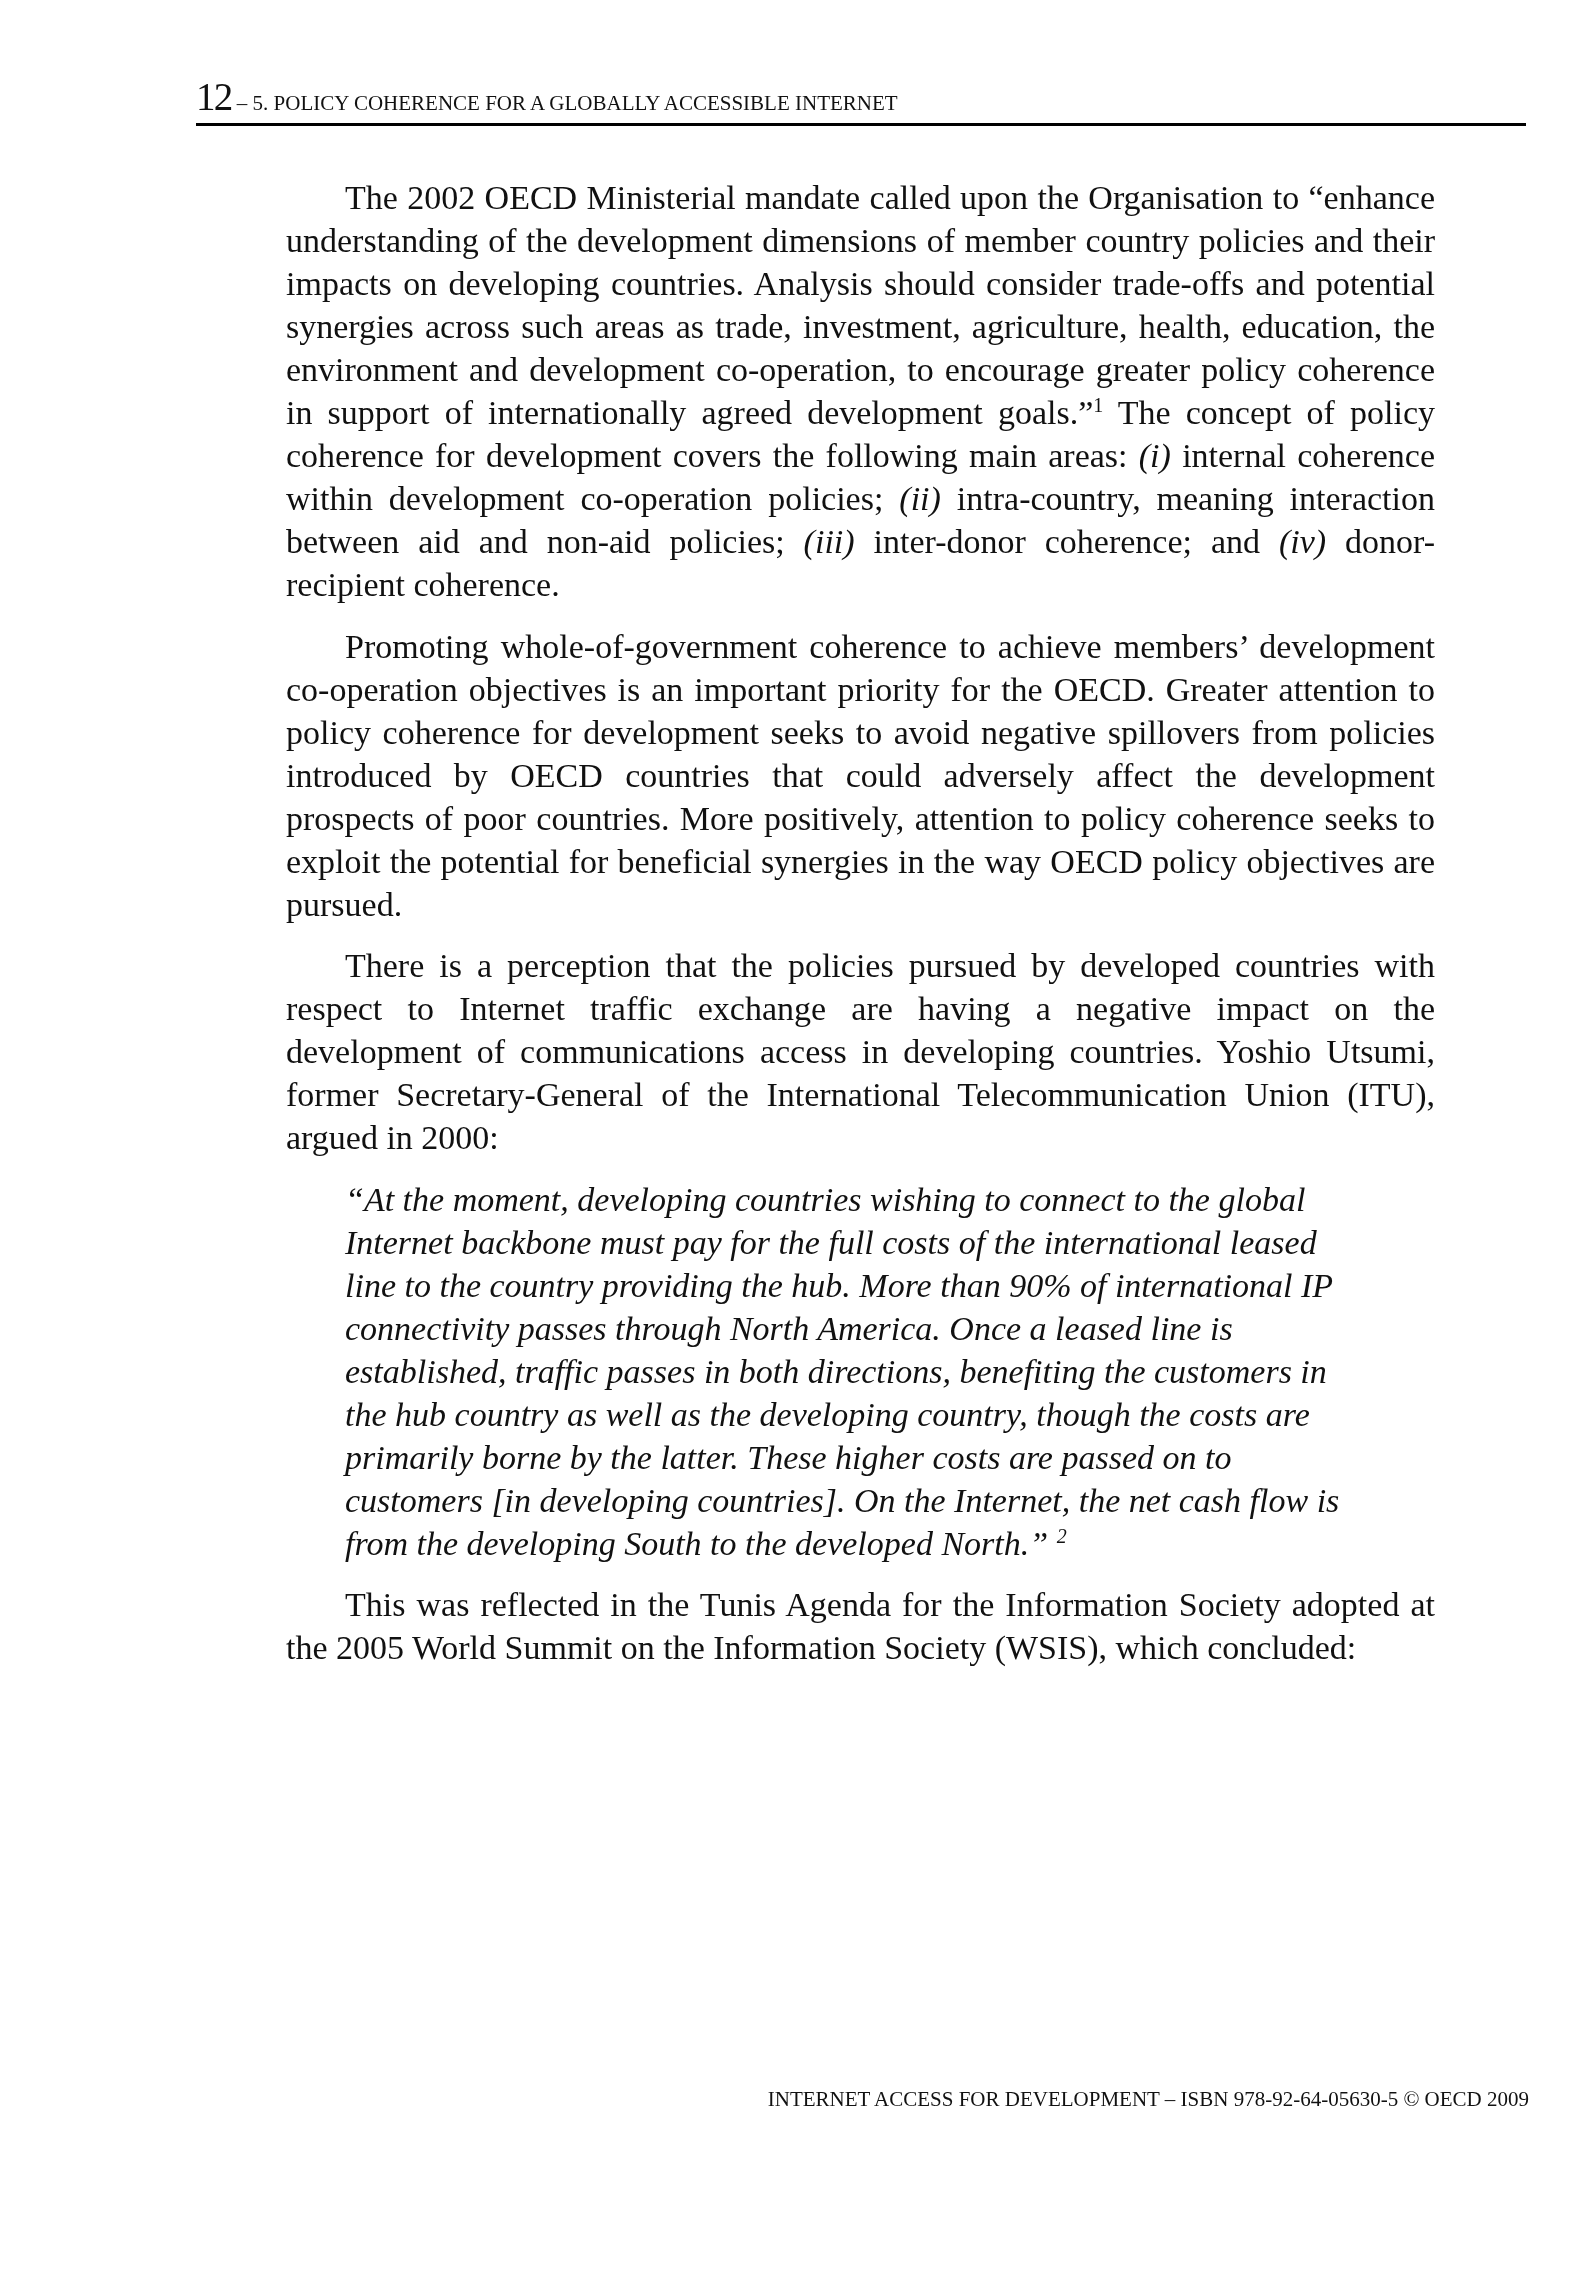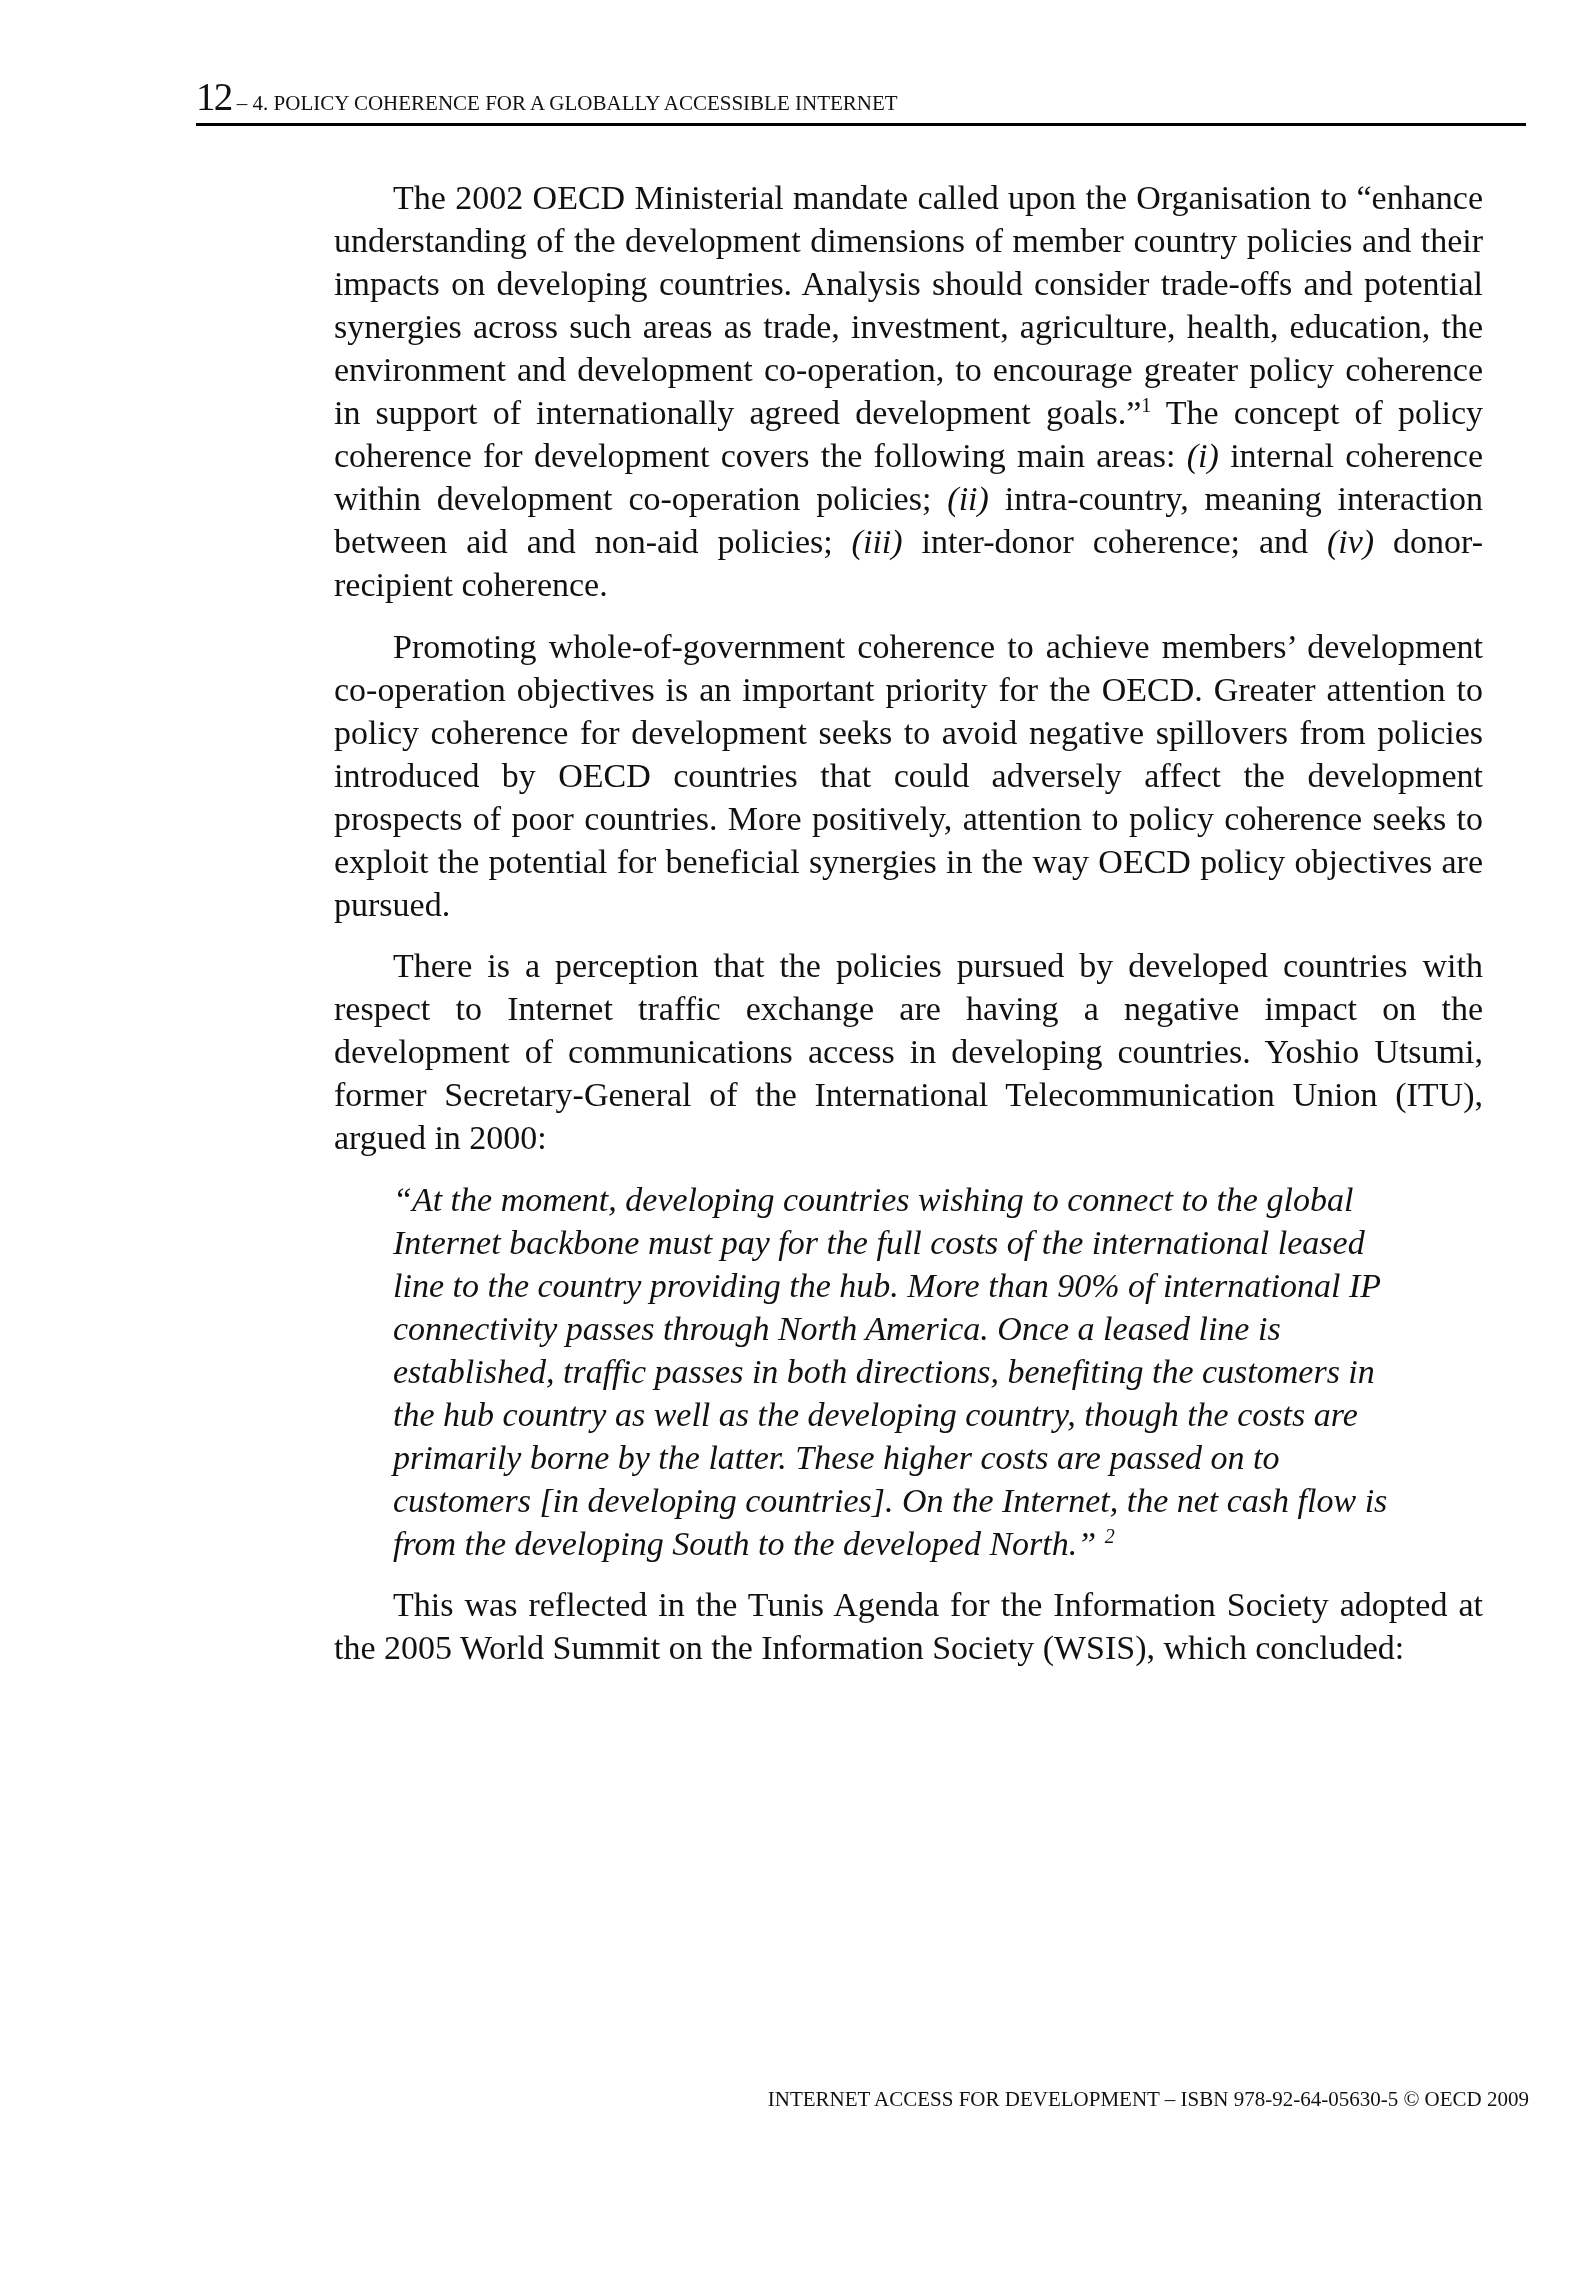--- a/index.html
+++ b/index.html
@@ -1,32 +1,32 @@
 <!DOCTYPE html>
 <html style="font-size:13.5px"><head>
 <meta charset="utf-8">
 <style>
   html, body { margin:0; padding:0; background:#ffffff; }
   body { width:1597px; height:2295px; position:relative; overflow:hidden; color:#111; font-family:"Liberation Serif","DejaVu Serif",serif; }
   .header { position:absolute; left:196px; top:74px; width:1330px; height:51px; }
   .header .pnum { font-size:39px; font-weight:normal; letter-spacing:-1.7px;margin-top:8px; }
   .header .htitle { font-size:21px; }
   .rule { position:absolute; left:196px; top:123px; width:1330px; height:2.5px; background:#000; }
-  .body { position:absolute; left:286px; top:176px; width:1149px; font-size:34px; line-height:43px;margin-left:48px; }
+  .body { position:absolute; left:286px; top:176px; width:1149px; font-size:34px; line-height:43px; }
   p { margin:0 0 18.6px 0; text-align:justify; text-indent:59px; }
   .quote { margin:0 0 18.6px 59px; width:1031px; font-style:italic; text-align:left; text-indent:0; }
   sup { font-size:20px; line-height:0; vertical-align:super; }
   i { font-style:italic; }
   .footer { position:absolute; right:68px; top:2087px; font-size:21px; }
 </style>
 </head>
 <body>
 
 <div class="header">
-  <span class="pnum">12</span><span class="htitle"> – 4. POLICY COHERENCE FOR A GLOBALLY ACCESSIBLE INTERNET</span>
+  <span class="pnum">12</span><span class="htitle"> – 5. POLICY COHERENCE FOR A GLOBALLY ACCESSIBLE INTERNET</span>
 </div>
 <div class="rule"></div>
 
 <div class="body">
   <p><span>The 2002 OECD Ministerial mandate called upon the Organisation to “enhance understanding of the development dimensions of member country policies and their impacts on developing countries. Analysis should consider trade-offs and potential synergies across such areas as trade, investment, agriculture, health, education, the environment and development co-operation, to encourage greater policy coherence in support of internationally agreed development goals.”</span><sup>1</sup><span> The concept of policy coherence for development covers the following main areas: </span><i>(i)</i><span> internal coherence within development co-operation policies; </span><i>(ii)</i><span> intra-country, meaning interaction between aid and non-aid policies; </span><i>(iii)</i><span> inter-donor coherence; and </span><i>(iv)</i><span> donor-recipient coherence.</span></p>
 
   <p>Promoting whole-of-government coherence to achieve members’ development co-operation objectives is an important priority for the OECD. Greater attention to policy coherence for development seeks to avoid negative spillovers from policies introduced by OECD countries that could adversely affect the development prospects of poor countries. More positively, attention to policy coherence seeks to exploit the potential for beneficial synergies in the way OECD policy objectives are pursued.</p>
 
   <p>There is a perception that the policies pursued by developed countries with respect to Internet traffic exchange are having a negative impact on the development of communications access in developing countries. Yoshio Utsumi, former Secretary-General of the International Telecommunication Union (ITU), argued in 2000:</p>
 

